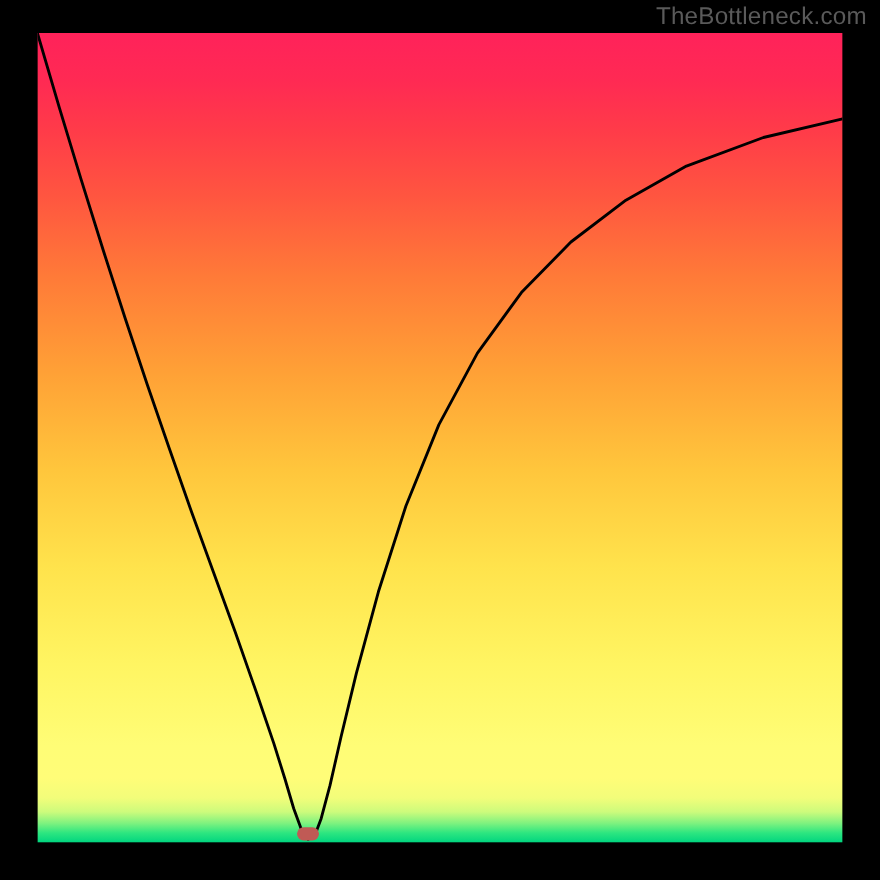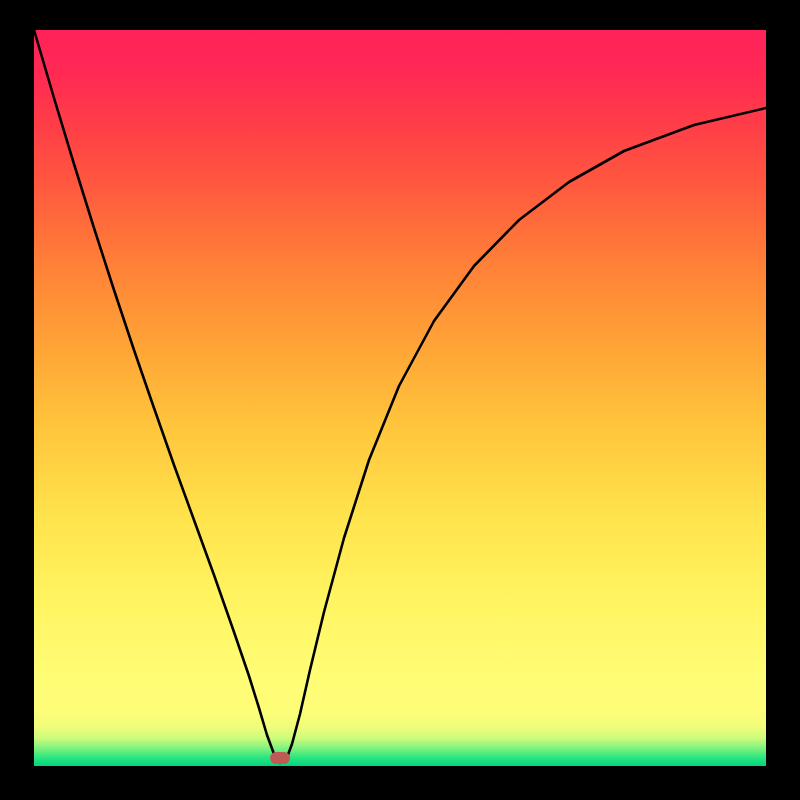--- a/index.html
+++ b/index.html
@@ -79,20 +79,21 @@
     border-radius: 6px;
     transform: translate(-50%, -50%);
     z-index: 3;
   }
 </style>
 </head>
 <body>
 
 <div class="frame">
 
+  <div class="watermark">TheBottleneck.com</div>
 
   <div class="plot-area">
     <div class="gradient"></div>
 
     <svg class="curve" viewBox="0 0 732 736" preserveAspectRatio="none">
       <polyline id="curve-poly" fill="none" stroke="#000" stroke-width="2.6" stroke-linejoin="round" stroke-linecap="round" points="0,0 20,68 40,134 60,198 80,260 100,320 120,378 140,435 160,490 180,545 200,602 215,646 225,678 233,705 240,724 246,733 252,730 258,714 266,684 276,640 290,582 310,508 335,430 365,356 400,291 440,236 485,190 535,152 590,121 660,95 732,78"></polyline>
     </svg>
 
     <div class="marker" id="marker" style="left: 246px; top: 728px;"></div>
   </div>

